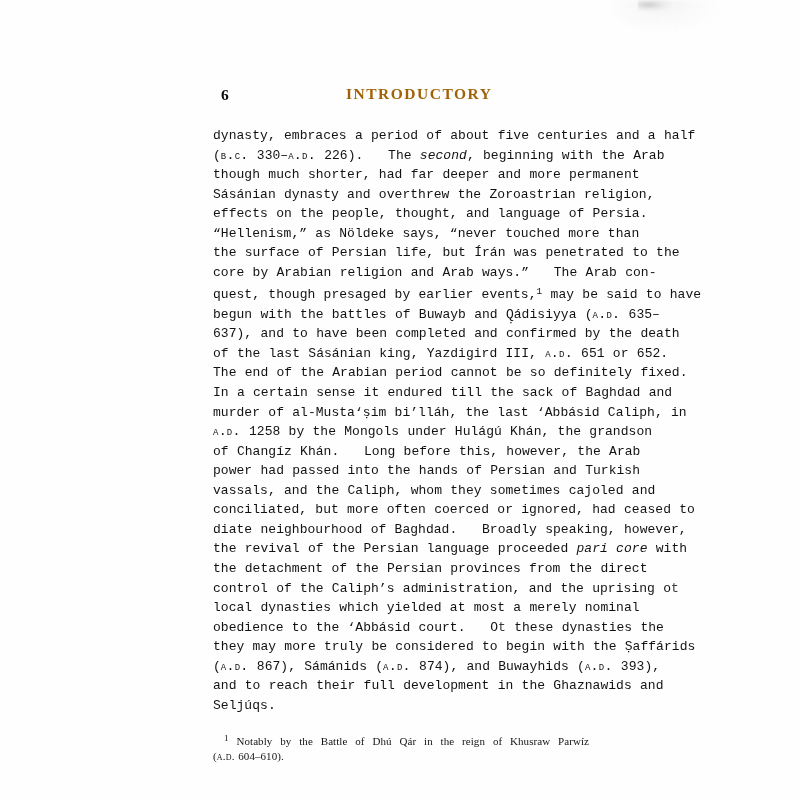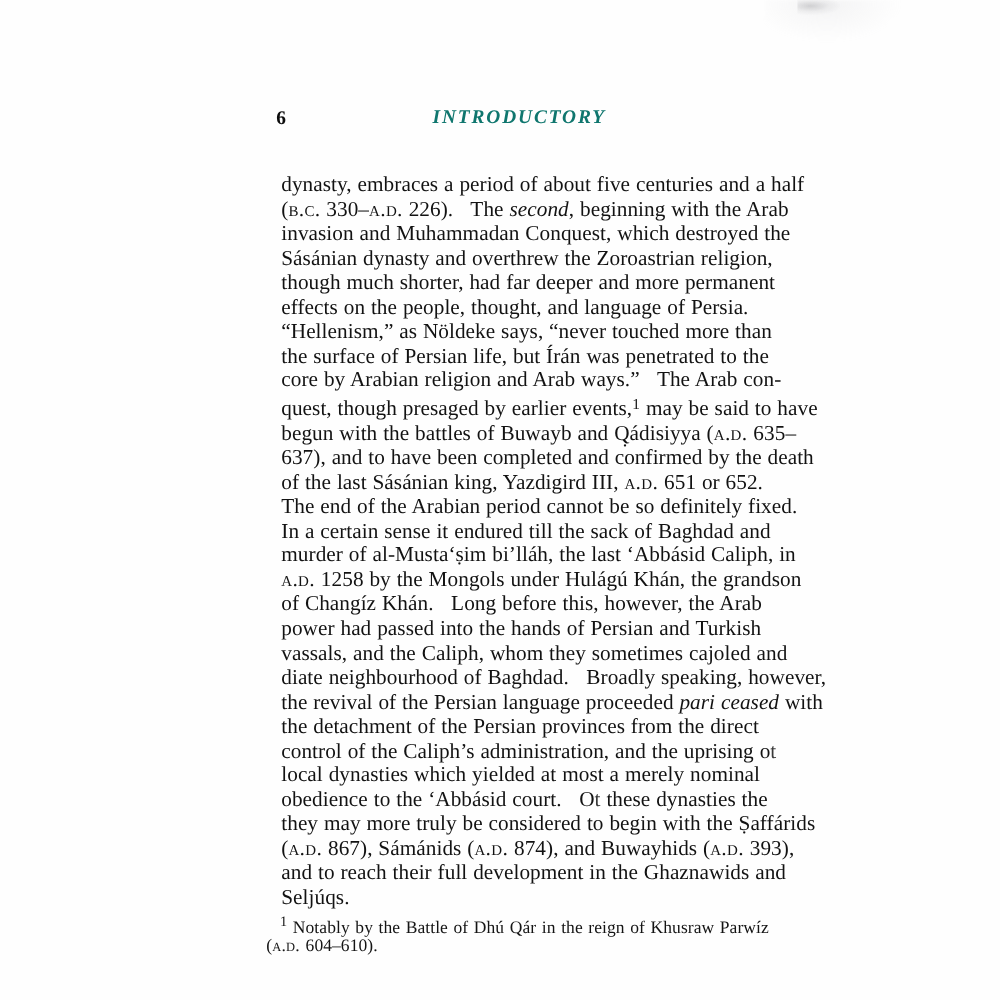--- a/index.html
+++ b/index.html
@@ -63,44 +63,44 @@
     font-weight: 700;
     font-family: "Liberation Serif", "DejaVu Serif", serif;
     color: #0d0d0d;
     letter-spacing: 0.2px;
   }
   .head-title {
     position: absolute;
     left: 133px;
     top: 1px;
     font-size: 15.5px;
-    font-style: italic;
     font-weight: 700;
     letter-spacing: 1.5px;
-    color: #0f766e;
+    color: #a16207;
     white-space: nowrap;
   }
 
   
   .body-block {
     position: absolute;
     left: 213px;
     top: 126px;
     width: 376px;
   }
   .para {
-    margin: 12px;
+    margin: 0;
     text-align: justify;
     text-justify: inter-word;
-    font-size: 17px;
+    font-size: 13px;
     line-height: 19.55px;
     color: #121212;
     letter-spacing: 0.04px;
     word-spacing: 0.4px;
     hyphens: none;
+    font-family: Liberation Mono, monospace;
   }
   .para .ln {
     display: block;
     text-align: justify;
     text-align-last: justify;
     white-space: pre;
   }
   .para .ln.last {
     text-align-last: left;
   }
@@ -122,21 +122,21 @@
 
   
   .footnote-block {
     position: absolute;
     left: 213px;
     top: 731px;
     width: 376px;
   }
   .footnote {
     margin: 0;
-    font-size: 14px;
+    font-size: 11px;
     line-height: 14.6px;
     color: #141414;
     text-align: left;
     letter-spacing: 0.06px;
     word-spacing: 0.9px;
   }
   .footnote .fn-ln {
     display: block;
     white-space: pre;
   }
@@ -167,23 +167,22 @@
     <span class="head-title">INTRODUCTORY</span>
   </div>
 
   <div class="body-block">
     <p class="para">
 
       <span class="ln"><span>dynasty, embraces a period of about five centuries and a half</span></span>
 
       <span class="ln"><span>(</span><span class="sc">b.c.</span><span> 330–</span><span class="sc">a.d.</span><span> 226).   The </span><span class="it">second</span><span>, beginning with the Arab</span></span>
 
-      <span class="ln"><span>invasion and Muhammadan Conquest, which destroyed the</span></span>
+      <span class="ln"><span>though much shorter, had far deeper and more permanent</span></span>
       <span class="ln"><span>Sásánian dynasty and overthrew the Zoroastrian religion,</span></span>
-      <span class="ln"><span>though much shorter, had far deeper and more permanent</span></span>
       <span class="ln"><span>effects on the people, thought, and language of Persia.</span></span>
       <span class="ln"><span>“Hellenism,” as Nöldeke says, “never touched more than</span></span>
       <span class="ln"><span>the surface of Persian life, but Írán was penetrated to the</span></span>
       <span class="ln"><span>core by Arabian religion and Arab ways.”   The Arab con-</span></span>
 
       <span class="ln"><span>quest, though presaged by earlier events,</span><span class="fnref">1</span><span> may be said to have</span></span>
 
       <span class="ln"><span>begun with the battles of Buwayb and Q̣ádisiyya (</span><span class="sc">a.d.</span><span> 635–</span></span>
 
       <span class="ln"><span>637), and to have been completed and confirmed by the death</span></span>
@@ -192,23 +191,24 @@
 
       <span class="ln"><span>The end of the Arabian period cannot be so definitely fixed.</span></span>
       <span class="ln"><span>In a certain sense it endured till the sack of Baghdad and</span></span>
       <span class="ln"><span>murder of al-Musta‘ṣim bi’lláh, the last ‘Abbásid Caliph, in</span></span>
 
       <span class="ln"><span class="sc">a.d.</span><span> 1258 by the Mongols under Hulágú Khán, the grandson</span></span>
 
       <span class="ln"><span>of Changíz Khán.   Long before this, however, the Arab</span></span>
       <span class="ln"><span>power had passed into the hands of Persian and Turkish</span></span>
       <span class="ln"><span>vassals, and the Caliph, whom they sometimes cajoled and</span></span>
+      <span class="ln"><span>conciliated, but more often coerced or ignored, had ceased to</span></span>
       <span class="ln"><span>diate neighbourhood of Baghdad.   Broadly speaking, however,</span></span>
 
-      <span class="ln"><span>the revival of the Persian language proceeded </span><span class="it">pari ceased</span><span> with</span></span>
+      <span class="ln"><span>the revival of the Persian language proceeded </span><span class="it">pari core</span><span> with</span></span>
 
       <span class="ln"><span>the detachment of the Persian provinces from the direct</span></span>
 
       <span class="ln"><span>control of the Caliph’s administration, and the uprising o</span><span class="faded">t</span></span>
 
       <span class="ln"><span>local dynasties which yielded at most a merely nominal</span></span>
 
       <span class="ln"><span>obedience to the ‘Abbásid court.   O</span><span class="faded">t</span><span> these dynasties the</span></span>
 
 

